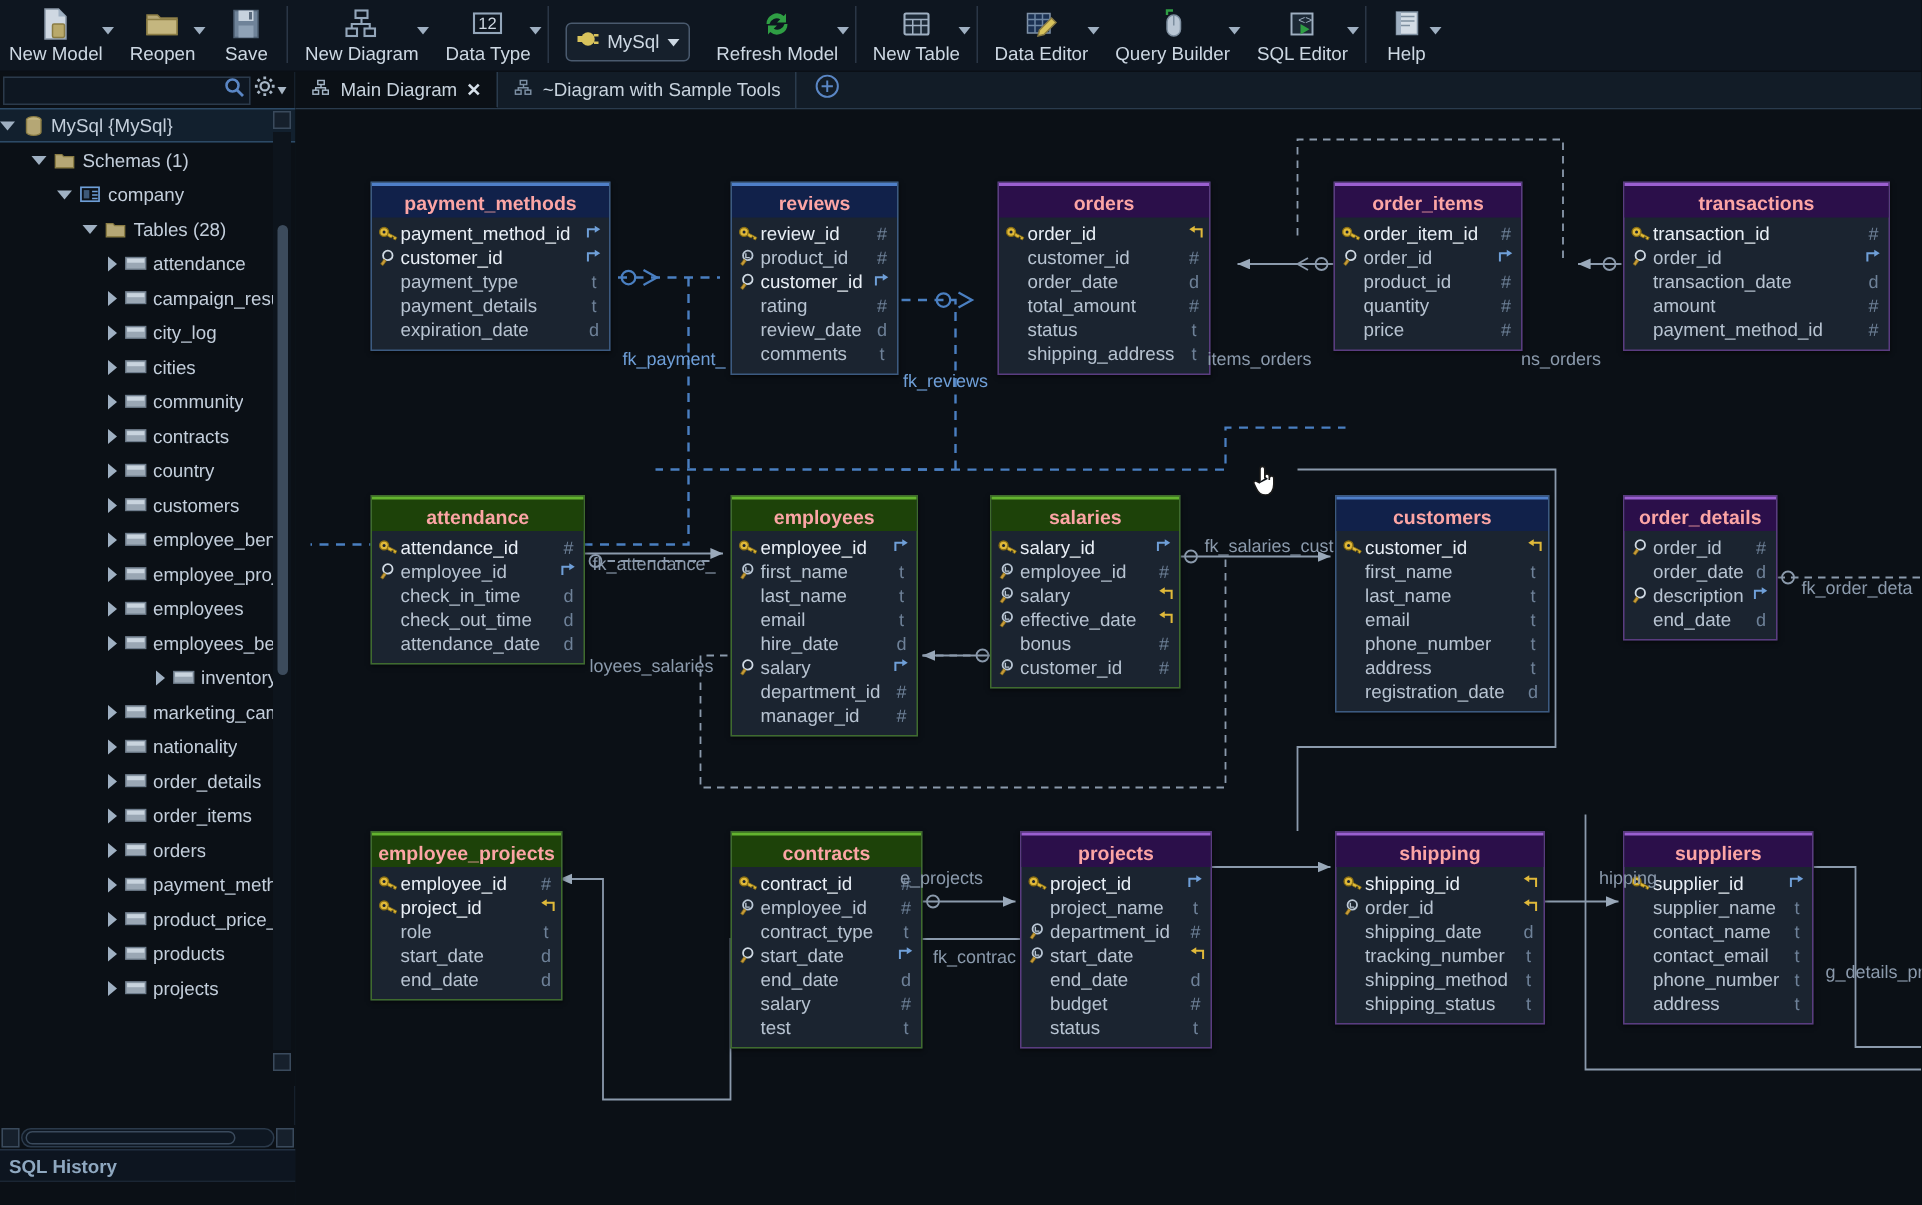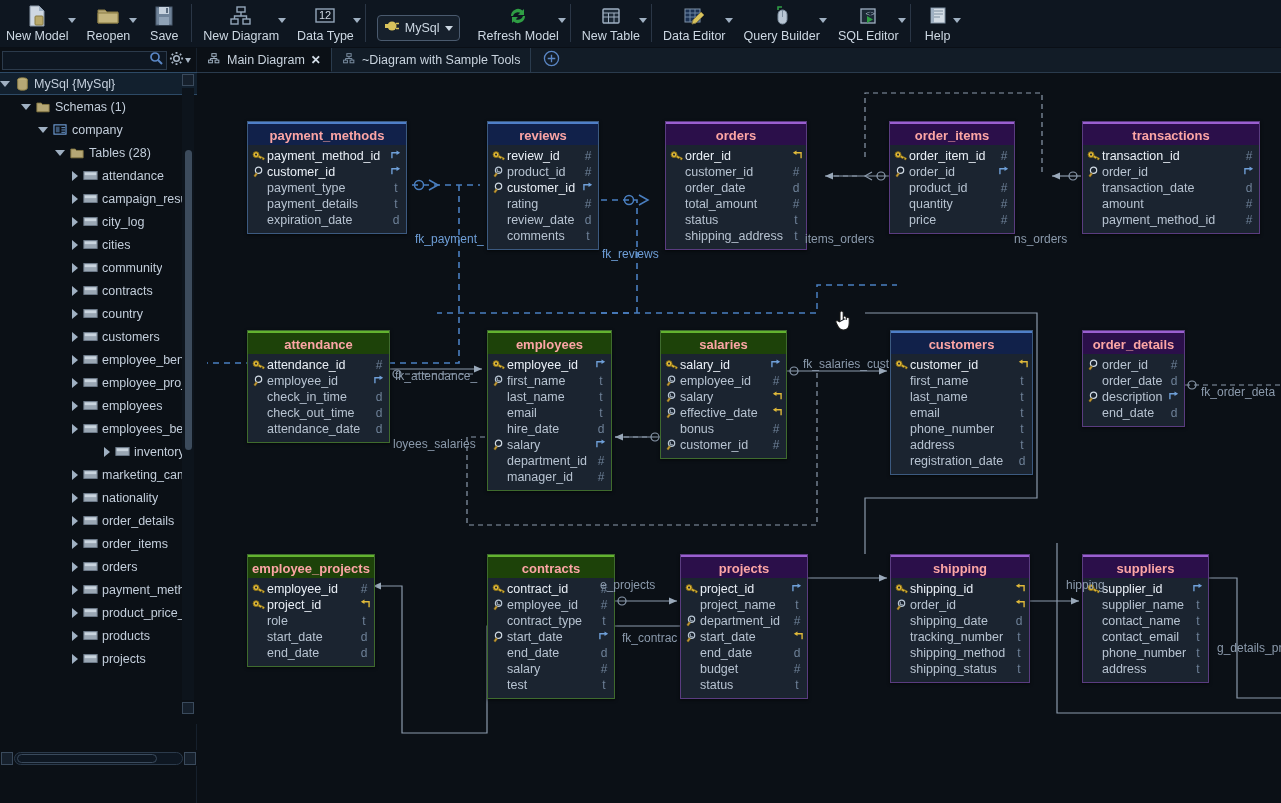--- a/index.html
+++ b/index.html
@@ -594,20 +594,24 @@
     </div>
 
     <div class="hscroll-row">
       <div class="hs-arrow"></div>
       <div class="hs-track">
         <div class="hs-thumb"></div>
       </div>
       <div class="hs-arrow"></div>
     </div>
 
+    <div class="sql-history">
+      <div class="sh-label">SQL History</div>
+      <div class="sh-bar"></div>
+    </div>
   </div>
 
   <div class="tabbar" id="tabbar-host">
     <div class="tab active">
       <span>
         <svg width="14" height="13" viewBox="0 0 26 24">
             <rect x="9" y="3" width="8" height="5" fill="none" stroke="#a4b5c6" stroke-width="1.8"></rect>
             <rect x="3" y="15" width="7" height="5" fill="none" stroke="#a4b5c6" stroke-width="1.8"></rect>
             <rect x="15" y="15" width="7" height="5" fill="none" stroke="#a4b5c6" stroke-width="1.8"></rect>
             <path d="M13 8v4M6.5 15v-3h12v3" fill="none" stroke="#a4b5c6" stroke-width="1.8"></path>

